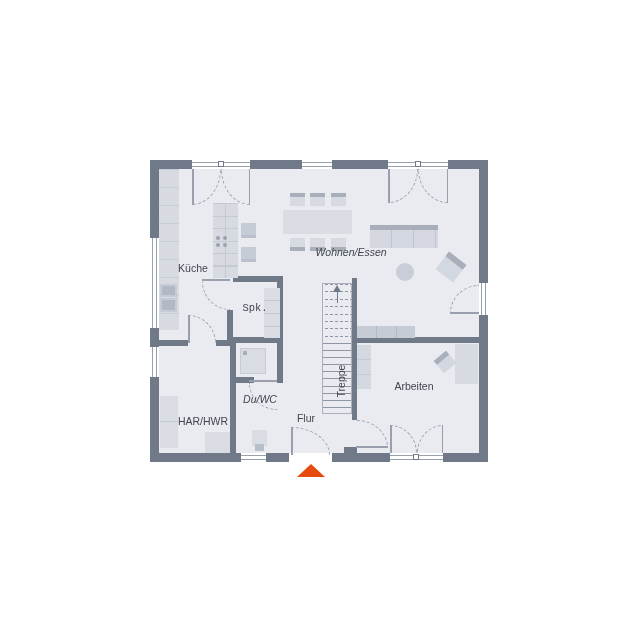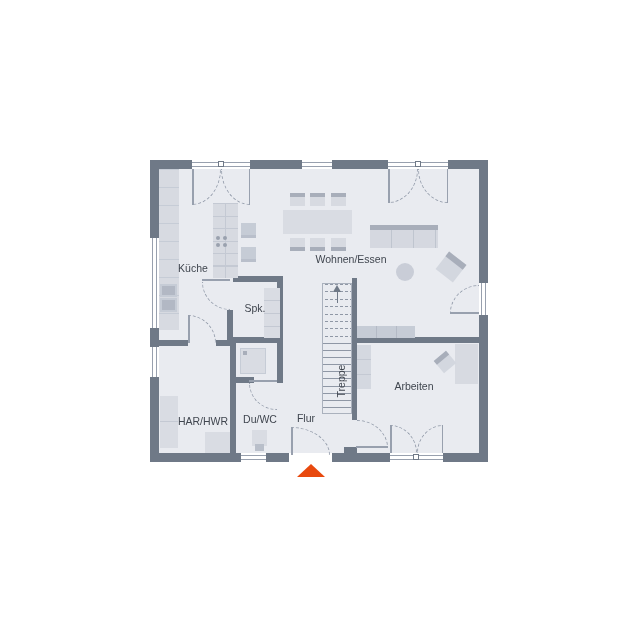--- a/index.html
+++ b/index.html
@@ -140,23 +140,23 @@
   <div class="abs" style="left:255px;top:444px;width:9px;height:7px;background:#b9bfca;"></div>
 
   <div class="abs" style="left:357px;top:345px;width:14px;height:44px;background:#d4d8e0;
        background-image:repeating-linear-gradient(to bottom,transparent 0 14px,#c4c9d3 14px 15px);"></div>
   <div class="abs" style="left:455px;top:344px;width:23px;height:40px;background:var(--furn,#d7dae1);"></div>
   <div class="abs" style="left:433px;top:350px;width:24px;height:24px;transform:rotate(-40deg);">
     <div class="abs" style="left:4px;top:4px;width:16px;height:16px;background:#d3d7df;border-top:5px solid var(--dark,#a8aeba);box-sizing:border-box;"></div>
   </div>
 
   <div class="abs label" style="left:193px;top:268px;">Küche</div>
-  <div class="abs label" style="left:351px;top:259px;">Wohnen/Essen</div>
-  <div class="abs label" style="left:255px;top:308px;">Spk.</div>
+  <div class="abs label" style="left:351px;top:252px;font-style:italic;">Wohnen/Essen</div>
+  <div class="abs label" style="left:255px;top:308px;font-family:Liberation Mono, monospace;">Spk.</div>
   <div class="abs label" style="left:203px;top:386px;margin-top:35px;">HAR/HWR</div>
-  <div class="abs label" style="left:260px;top:419px;">Du/WC</div>
+  <div class="abs label" style="left:260px;top:399px;font-style:italic;">Du/WC</div>
   <div class="abs label" style="left:306px;top:418px;">Flur</div>
   <div class="abs label label-rot" style="left:341px;top:381px;">Treppe</div>
   <div class="abs label" style="left:414px;top:386px;">Arbeiten</div>
 
   <div class="abs" style="left:297px;top:464px;width:0;height:0;border-left:14px solid transparent;border-right:14px solid transparent;border-bottom:13px solid var(--accent,#e8490e);"></div>
 
 </div>
 
 </body></html>

